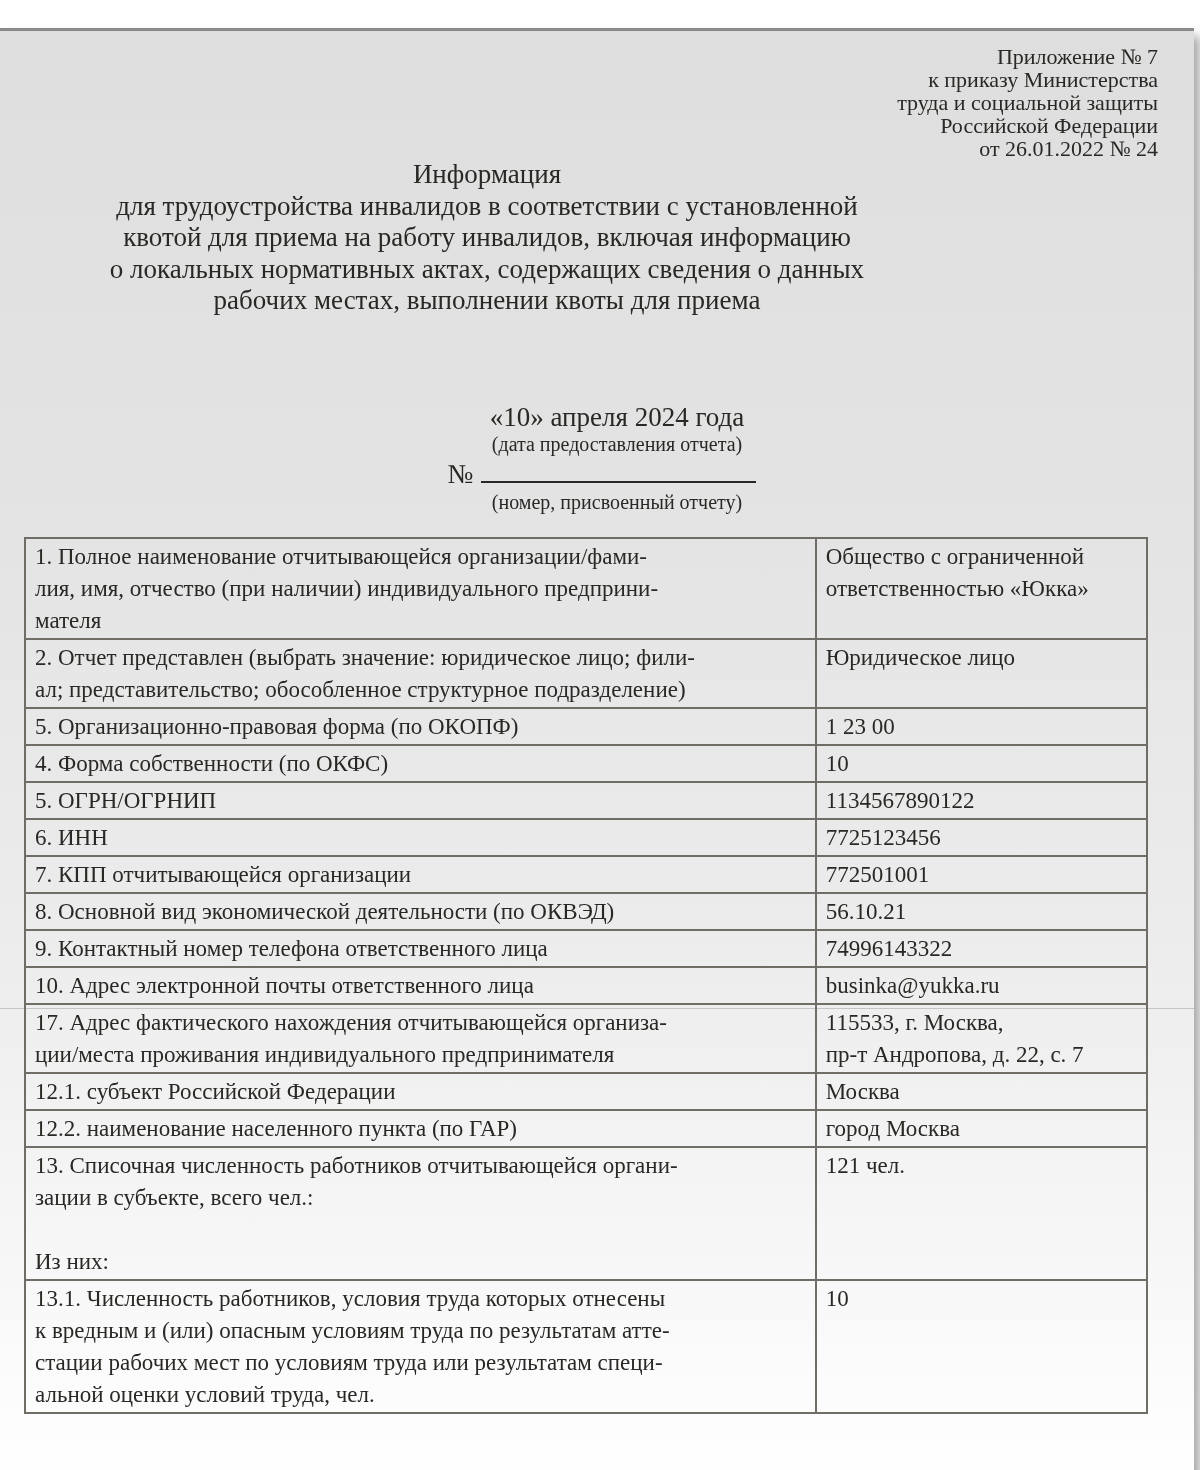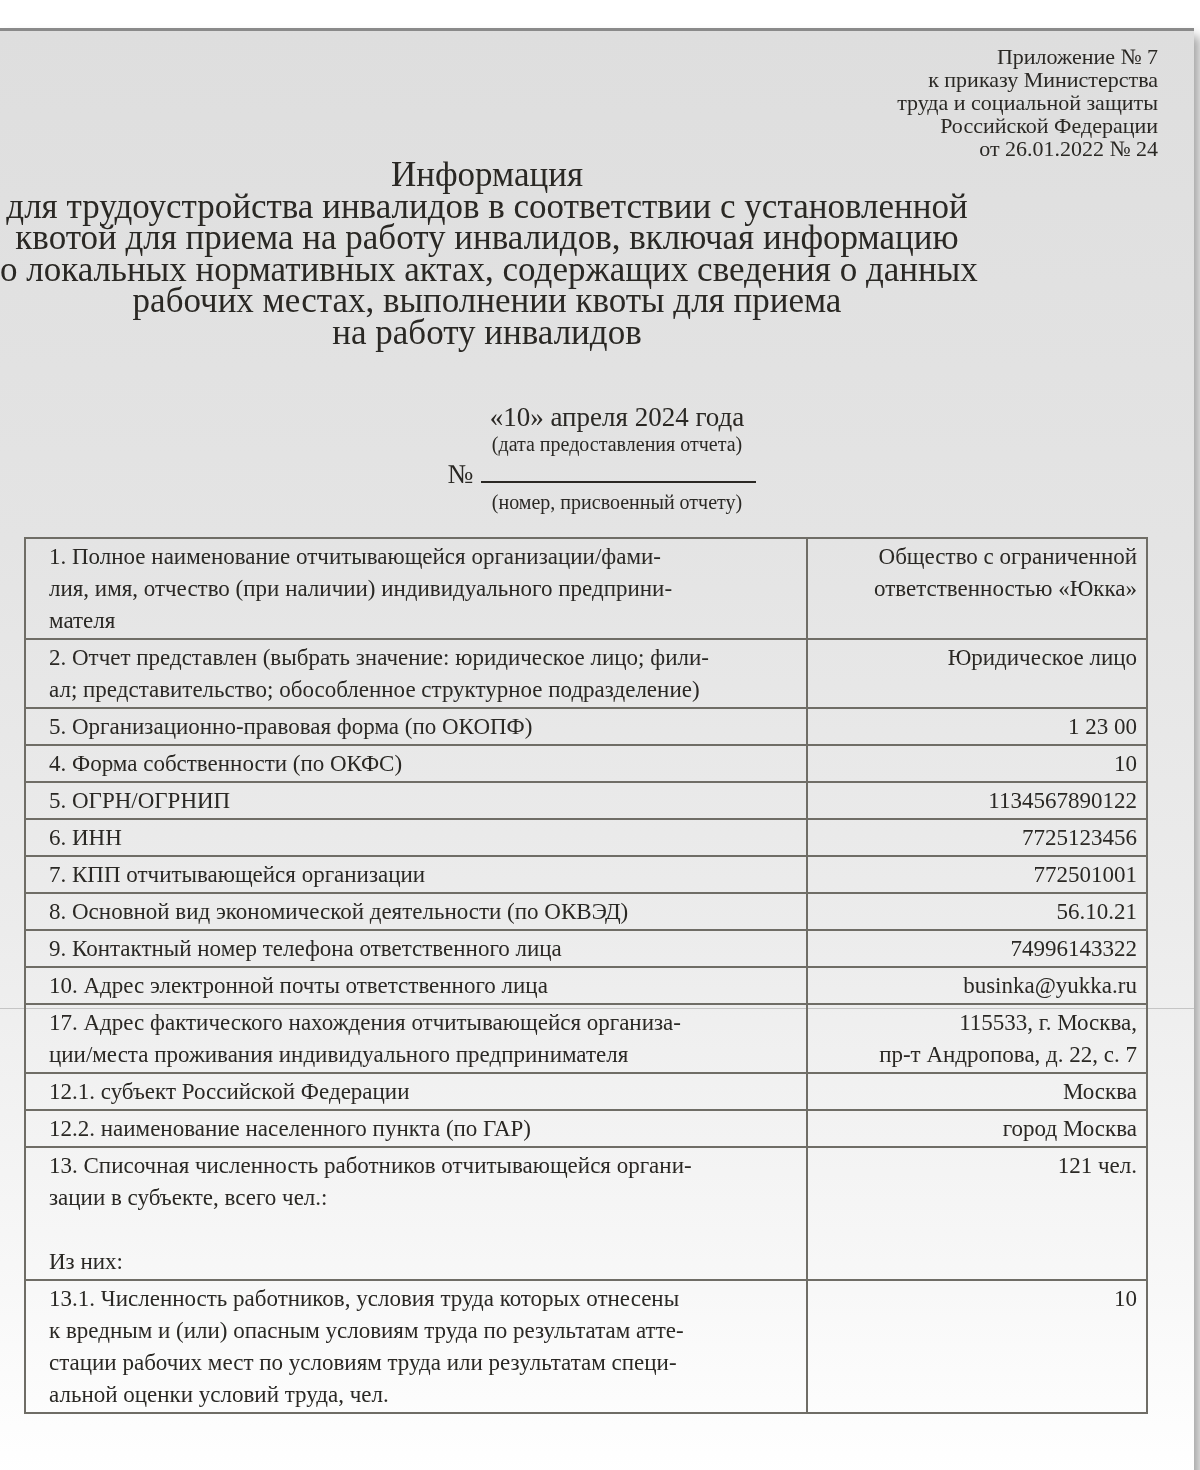--- a/index.html
+++ b/index.html
@@ -43,21 +43,21 @@
       font-size: 22px;
       line-height: 23px;
     }
     .appendix div { white-space: nowrap; }
     .title-block {
       position: absolute;
       left: 0;
       width: 974px;
       top: 128px;
       text-align: center;
-      font-size: 35px;
+      font-size: 27px;
       line-height: 31.5px;
     }
     .title-block div { white-space: nowrap; }
     .date-block {
       position: absolute;
       left: 0;
       width: 1234px;
       top: 370px;
       text-align: center;
     }
@@ -87,24 +87,24 @@
       left: 24px;
       top: 506px;
       width: 1124px;
       border-collapse: collapse;
       font-size: 23px;
       line-height: 32px;
     }
     .report-table td {
       border: 2px solid #6f6d66;
       vertical-align: top;
-      padding: 2px 9px 1px 23px;
+      padding: 2px 9px 1px 9px;
     }
     .report-table td.label { width: 774px; }
-    .report-table td.value { width: 312px; text-align: right; }
+    .report-table td.value { width: 312px; }
     .report-table td .gap { height: 32px; }
   </style>
 </head>
 <body>
 
 <div class="paper">
   <div class="fold-line"></div>
 
   <div class="appendix">
     <div>Приложение № 7</div>
@@ -113,21 +113,20 @@
     <div>Российской Федерации</div>
     <div>от 26.01.2022 № 24</div>
   </div>
 
   <div class="title-block">
     <div>Информация</div>
     <div>для трудоустройства инвалидов в соответствии с установленной</div>
     <div>квотой для приема на работу инвалидов, включая информацию</div>
     <div>о локальных нормативных актах, содержащих сведения о данных</div>
     <div>рабочих местах, выполнении квоты для приема</div>
-    <div>на работу инвалидов</div>
   </div>
 
   <div class="date-block">
     <div class="date-main">«10» апреля 2024 года</div>
     <div class="date-caption">(дата предоставления отчета)</div>
     <div class="number-line">
       <span>№</span><span class="blank"></span>
     </div>
     <div class="date-caption">(номер, присвоенный отчету)</div>
   </div>

